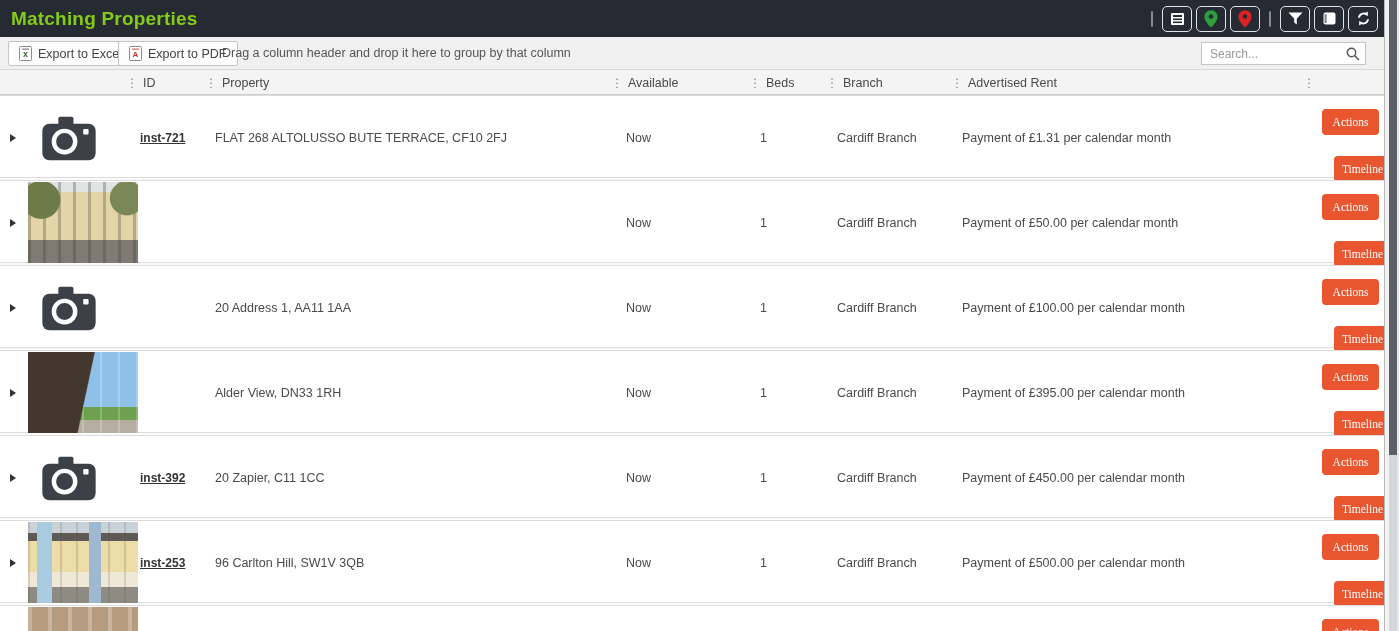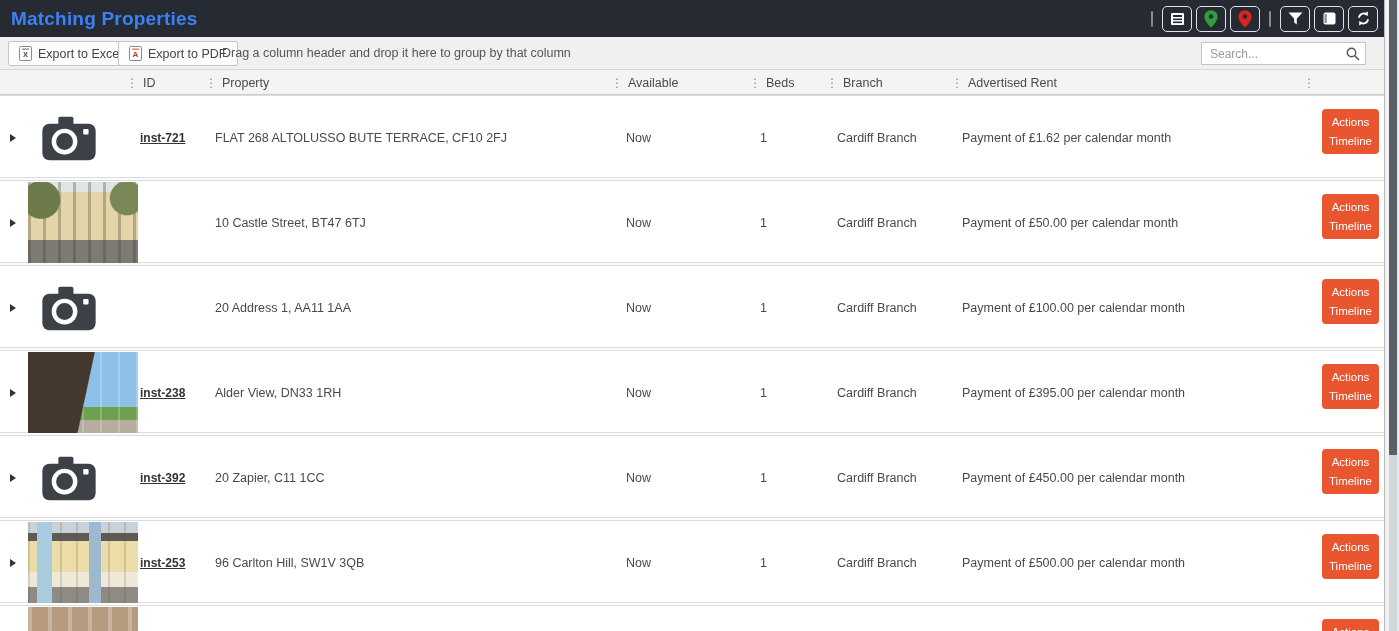--- a/index.html
+++ b/index.html
@@ -4,21 +4,21 @@
 <style>
   * { margin:0; padding:0; box-sizing:border-box; }
   html,body { width:1399px; height:631px; overflow:hidden; background:#fff;
               font-family:"Liberation Sans", sans-serif; }
   .app { position:absolute; left:0; top:0; width:1385px; height:631px;
          background:#fff; border-right:1px solid #b9b9b9; overflow:hidden; }
 
   
   .titlebar { position:absolute; left:0; top:0; width:100%; height:37px;
               background:#262a33; display:flex; align-items:center; }
-  .title { color:#3b82f6; font-size:19px; font-weight:600; padding-left:11px; letter-spacing:.2px; }
+  .title { color:#84cc16; font-size:19px; font-weight:600; padding-left:11px; letter-spacing:.2px; }
   .iconbar { position:absolute; right:6px; top:5px; height:27px; display:flex; align-items:center; gap:4px; }
   .ib-divider { width:2px; height:16px; background:#858a92; border-radius:1px; margin:0 5px; }
   .ib-btn { width:30px; height:26px; border:1px solid #dfe3e6; border-radius:5px;
             background:transparent; display:flex; align-items:center; justify-content:center; cursor:pointer; }
   .ib-btn svg { display:block; }
 
   
   .toolbar { position:absolute; left:0; top:37px; width:100%; height:33px;
              background:#f0f0f0; border-bottom:1px solid #d8d8d8; }
   .export-btn { position:absolute; top:4px; height:25px; padding:0 10px;
@@ -75,23 +75,23 @@
   .thumb[data-thumb="photo-partial-brown"] { background:
       repeating-linear-gradient(90deg, rgba(255,255,255,.25) 0 4px, rgba(0,0,0,0) 4px 20px),
       linear-gradient(#b59a7d 0 55%, #8a6f55 55% 100%); }
   .cell { position:absolute; top:0; height:83px; display:flex; align-items:center; white-space:nowrap; }
   .id-link { left:140px; color:#333; font-weight:600; font-size:12px;
              text-decoration:underline; cursor:pointer; }
   .c-property{left:215px} .c-available{left:626px} .c-beds{left:760px}
   .c-branch{left:837px} .c-rent{left:962px}
   .btn-accent { position:absolute; left:1322px; width:57px; height:26px;
                 background:#e8552f; color:#fff; border:none; border-radius:4px;
-                font-size:11.5px; font-family:Liberation Sans, sans-serif; cursor:pointer; }
+                font-size:11.5px; font-family:Liberation Serif, serif; cursor:pointer; }
   .btn-actions { top:13px; }
-  .btn-timeline { top:32px; }
+  .btn-timeline { top:60px;margin-left:12px; }
 
   
   .sb-gap   { position:absolute; right:10px; top:0; width:4px; height:631px; background:#f0f2f4; }
   .sb-track { position:absolute; right:2px; top:0; width:8px; height:631px; background:#d4d7da; }
   .sb-thumb { position:absolute; right:2px; top:0; width:8px; height:455px; background:#5c6066; cursor:pointer; }
   .sb-edge  { position:absolute; right:0; top:0; width:2px; height:631px; background:#dfe9f2; }
 
   .pg-icon { display:inline-flex; }
 </style>
 </head>
@@ -214,31 +214,30 @@
         <rect x="22" y="3" width="17" height="13" rx="2" fill="#3c4148"></rect>
         <circle cx="29" cy="31" r="12" fill="none" stroke="#fff" stroke-width="5"></circle>
         <rect x="50" y="17" width="6" height="6" rx="1" fill="#fff"></rect>
       </svg>
     </div>
     <a href="#" class="cell id-link">inst-721</a>
     <span class="cell c-property">FLAT 268 ALTOLUSSO BUTE TERRACE, CF10 2FJ</span>
     <span class="cell c-available">Now</span>
     <span class="cell c-beds">1</span>
     <span class="cell c-branch">Cardiff Branch</span>
-    <span class="cell c-rent">Payment of £1.62 per calendar month</span>
+    <span class="cell c-rent">Payment of £1.31 per calendar month</span>
     <button class="btn-accent btn-actions">Actions</button>
     <button class="btn-accent btn-timeline">Timeline</button>
   </div>
 
   <div class="grid-row">
     <span class="expander"></span>
     <div class="thumb" data-thumb="photo-terrace-cream">
       
     </div>
-    <span class="cell c-property">10 Castle Street, BT47 6TJ</span>
     <span class="cell c-available">Now</span>
     <span class="cell c-beds">1</span>
     <span class="cell c-branch">Cardiff Branch</span>
     <span class="cell c-rent">Payment of £50.00 per calendar month</span>
     <button class="btn-accent btn-actions">Actions</button>
     <button class="btn-accent btn-timeline">Timeline</button>
   </div>
 
   <div class="grid-row">
     <span class="expander"></span>
@@ -257,21 +256,20 @@
     <span class="cell c-rent">Payment of £100.00 per calendar month</span>
     <button class="btn-accent btn-actions">Actions</button>
     <button class="btn-accent btn-timeline">Timeline</button>
   </div>
 
   <div class="grid-row">
     <span class="expander"></span>
     <div class="thumb" data-thumb="photo-brick-house">
       
     </div>
-    <a href="#" class="cell id-link">inst-238</a>
     <span class="cell c-property">Alder View, DN33 1RH</span>
     <span class="cell c-available">Now</span>
     <span class="cell c-beds">1</span>
     <span class="cell c-branch">Cardiff Branch</span>
     <span class="cell c-rent">Payment of £395.00 per calendar month</span>
     <button class="btn-accent btn-actions">Actions</button>
     <button class="btn-accent btn-timeline">Timeline</button>
   </div>
 
   <div class="grid-row">

